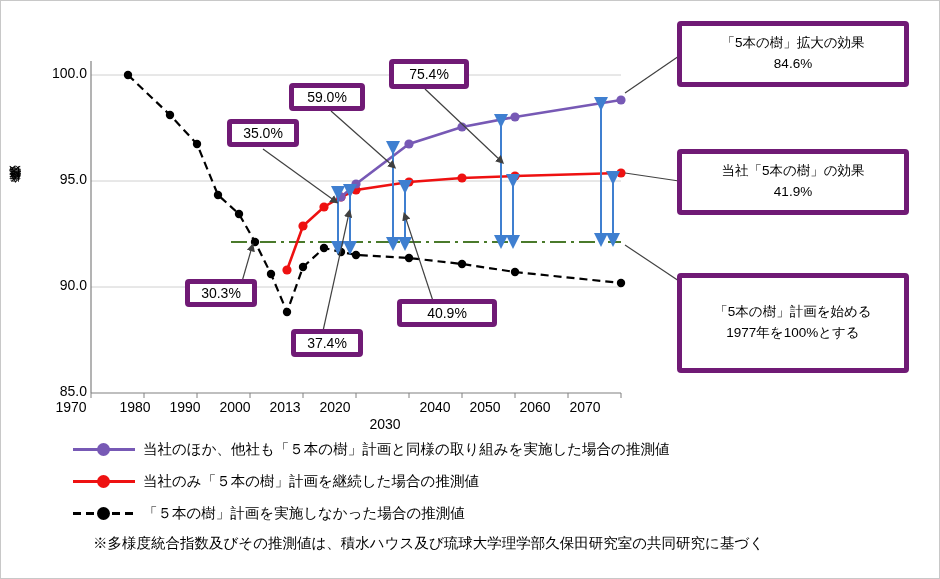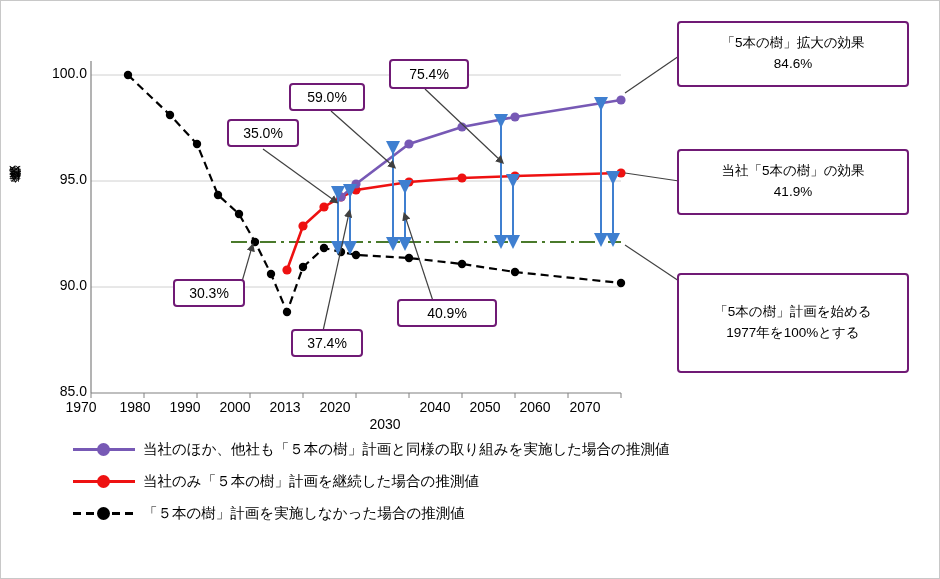--- a/index.html
+++ b/index.html
@@ -29,21 +29,21 @@
     width:56px;
   }
   .xtick{
     position:absolute;
     font-size:14px;
     text-align:center;
     width:44px;
   }
   .callout{
     position:absolute;
-    border:2px solid #701a75;
+    border:5px solid #701a75;
     border-radius:4px;
     background:#ffffff;
     font-size:14px;
     text-align:center;
     box-sizing:border-box;
     display:flex;
     align-items:center;
     justify-content:center;
     padding:2px 4px;
   }
@@ -90,21 +90,21 @@
 
 <div id="root">
 
   <div class="axis-label-y">多様度統合指数</div>
 
   <div class="ytick" style="left:30px;top:64px;">100.0</div>
   <div class="ytick" style="left:30px;top:170px;">95.0</div>
   <div class="ytick" style="left:30px;top:276px;">90.0</div>
   <div class="ytick" style="left:30px;top:382px;">85.0</div>
 
-  <div class="xtick" style="left:58px;top:398px;">1970</div>
+  <div class="xtick" style="left:48px;top:398px;">1970</div>
   <div class="xtick" style="left:112px;top:398px;">1980</div>
   <div class="xtick" style="left:162px;top:398px;">1990</div>
   <div class="xtick" style="left:212px;top:398px;">2000</div>
   <div class="xtick" style="left:262px;top:398px;">2013</div>
   <div class="xtick" style="left:312px;top:398px;">2020</div>
   <div class="xtick" style="left:362px;top:398px;margin-top:17px;">2030</div>
   <div class="xtick" style="left:412px;top:398px;">2040</div>
   <div class="xtick" style="left:462px;top:398px;">2050</div>
   <div class="xtick" style="left:512px;top:398px;">2060</div>
   <div class="xtick" style="left:562px;top:398px;">2070</div>
@@ -203,21 +203,21 @@
       <path d="M322,330 L348,212" marker-end="url(#ahk)"></path>
       <path d="M330,110 L392,165" marker-end="url(#ahk)"></path>
       <path d="M432,300 L404,215" marker-end="url(#ahk)"></path>
       <path d="M424,88 L500,160" marker-end="url(#ahk)"></path>
       <path d="M678,55 L624,92"></path>
       <path d="M678,180 L624,172"></path>
       <path d="M678,280 L624,244"></path>
     </g>
   </svg>
 
-  <div class="callout" style="left:172px;top:278px;width:72px;height:28px;">30.3%</div>
+  <div class="callout" style="left:184px;top:278px;width:72px;height:28px;">30.3%</div>
   <div class="callout" style="left:226px;top:118px;width:72px;height:28px;">35.0%</div>
   <div class="callout" style="left:290px;top:328px;width:72px;height:28px;">37.4%</div>
   <div class="callout" style="left:288px;top:82px;width:76px;height:28px;">59.0%</div>
   <div class="callout" style="left:396px;top:298px;width:100px;height:28px;">40.9%</div>
   <div class="callout" style="left:388px;top:58px;width:80px;height:30px;">75.4%</div>
 
   <div class="callout multi" style="left:676px;top:20px;width:232px;height:66px;">
     <span>「5本の樹」拡大の効果</span>
     <span>84.6%</span>
   </div>
@@ -249,13 +249,14 @@
     </div>
     <div class="legend-row">
       <span class="legend-key">
         <span class="legend-line" style="background:repeating-linear-gradient(90deg,#000 0 8px,transparent 8px 13px);"></span>
         <span class="legend-dot" style="background:#000000;"></span>
       </span>
       <span>「５本の樹」計画を実施しなかった場合の推測値</span>
     </div>
   </div>
 
+  <div class="footnote">※多様度統合指数及びその推測値は、積水ハウス及び琉球大学理学部久保田研究室の共同研究に基づく</div>
 </div>
 
 </body></html>

